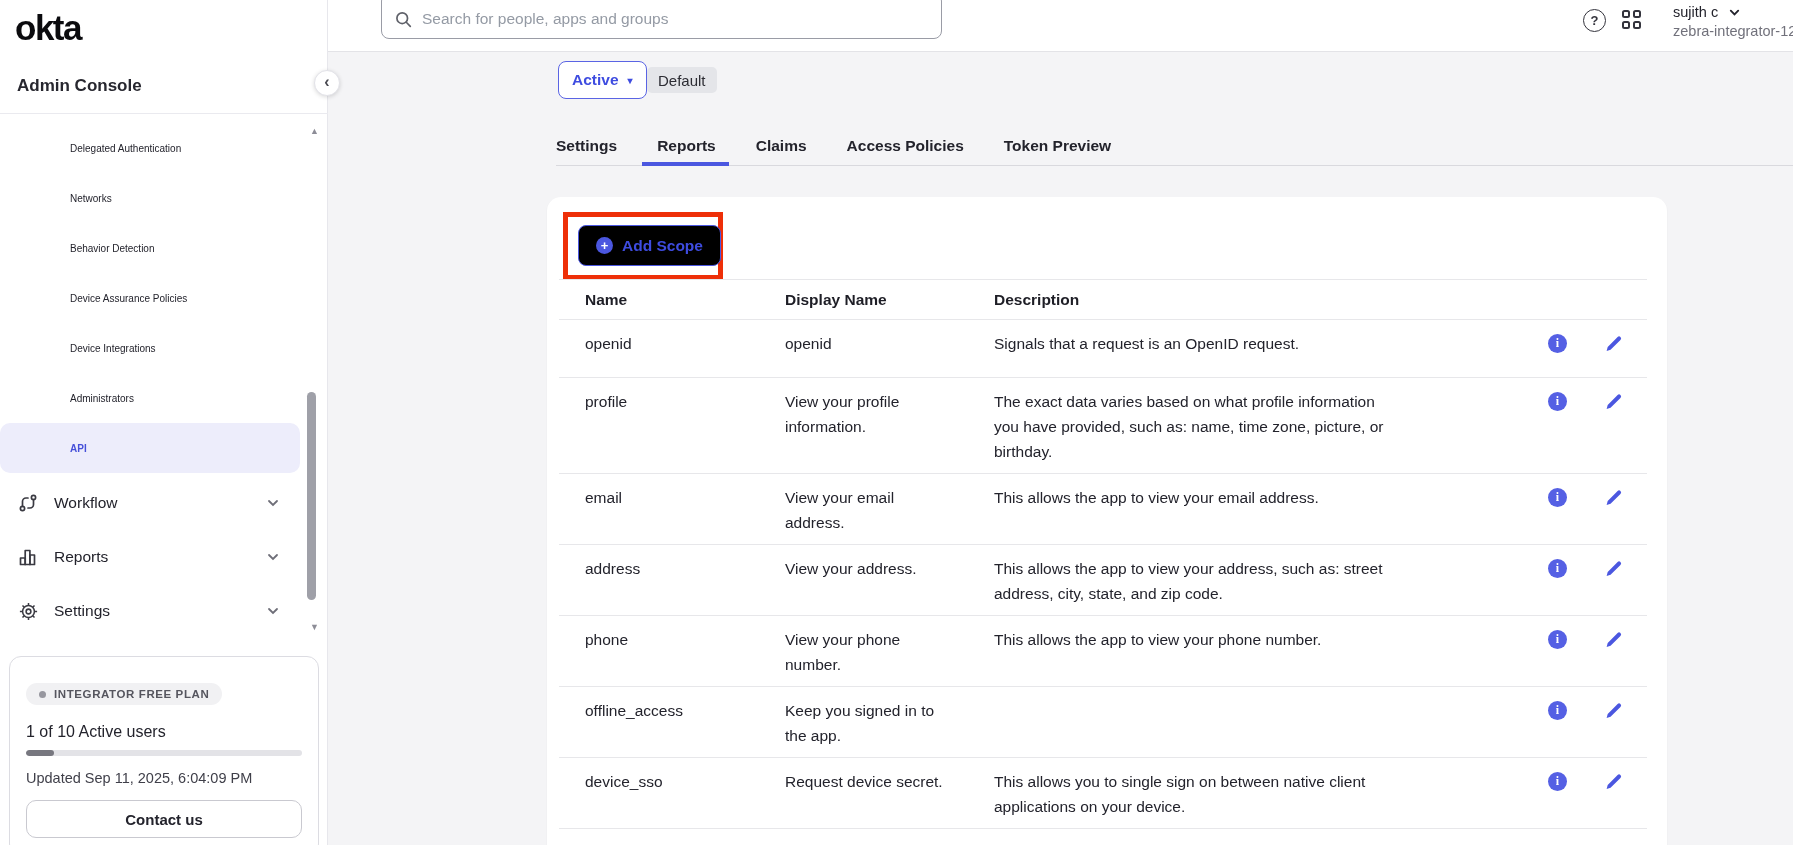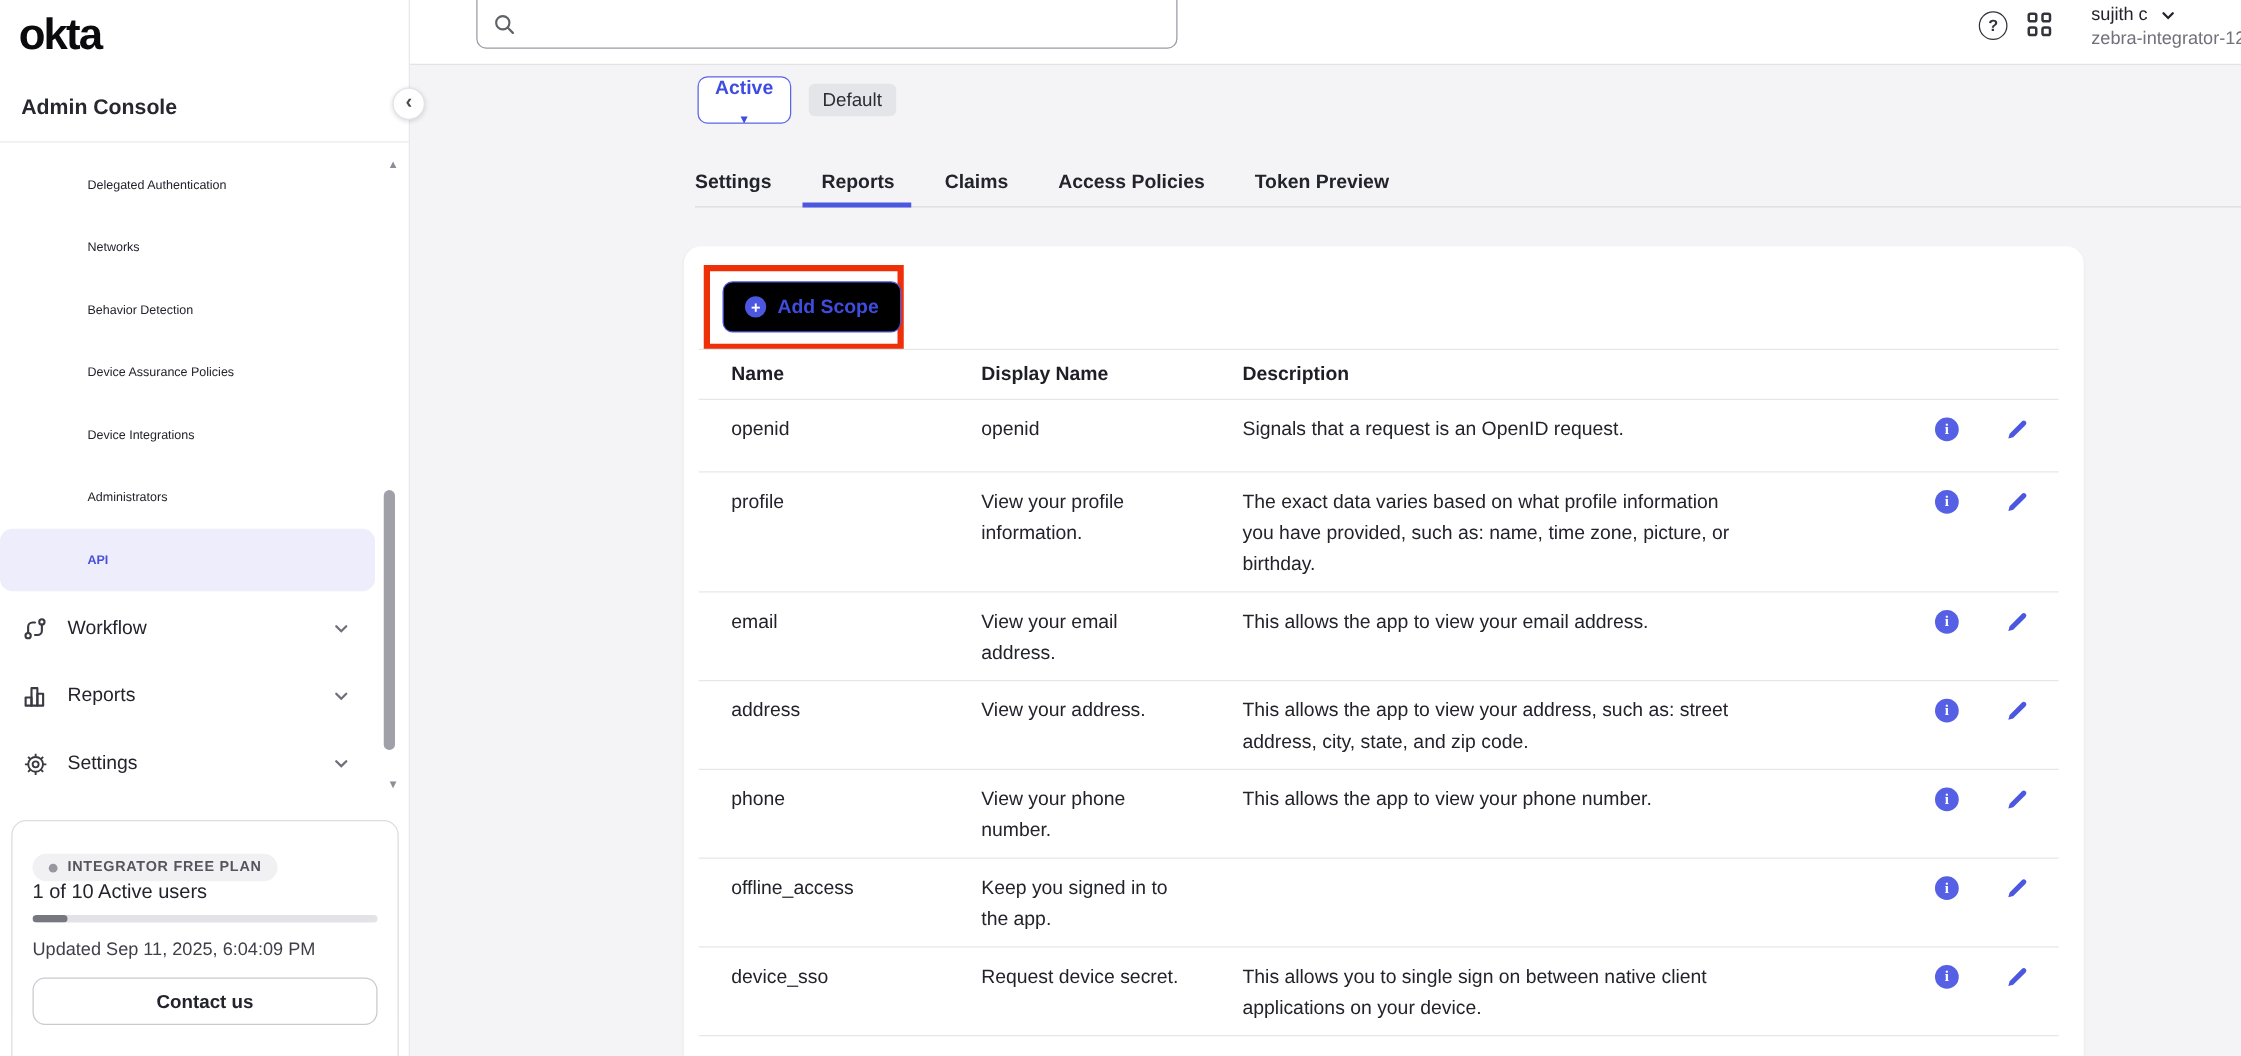--- a/index.html
+++ b/index.html
@@ -22,21 +22,21 @@
   .scroll-thumb { position:absolute; left:307px; top:392px; width:9px; height:208px; background:#9fa0a8; border-radius:5px; }
 
   .sections { position:absolute; left:0; top:476px; width:328px; }
   .section-item { height:54px; display:flex; align-items:center; padding:0 44px 0 17px; gap:15px; font-size:15.5px; color:#23232c; cursor:pointer; position:relative; }
   .section-icon { width:22px; height:22px; display:flex; align-items:center; justify-content:center; }
   .section-chev { position:absolute; right:48px; display:flex; }
 
   .plan-card { position:absolute; left:9px; top:656px; width:310px; height:200px; background:#fff; border:1px solid #dcdce2; border-radius:12px; padding:26px 16px 0 16px; }
   .plan-badge { display:inline-flex; align-items:center; gap:8px; background:#f1f1f3; border-radius:12px; padding:5px 13px; font-size:11.5px; font-weight:700; letter-spacing:.6px; color:#55555e; }
   .plan-badge .dot { width:7px; height:7px; border-radius:50%; background:#97979f; }
-  .usage-text { font-size:16px; color:#23232c; }
+  .usage-text { margin-top:18px; font-size:16px; color:#23232c; }
   .usage-bar { margin-top:9px; height:6px; background:#e3e3e7; border-radius:3px; overflow:hidden; }
   .usage-fill { height:100%; background:#77777f; border-radius:3px; }
   .updated-text { margin-top:14px; font-size:14.5px; color:#3f3f49; }
   .contact-btn { margin-top:14px; width:100%; height:38px; background:#fff; border:1px solid #c9c9d0; border-radius:10px; font-family:inherit; font-size:15px; font-weight:700; color:#23232c; cursor:pointer; }
 
   
   .topbar { position:absolute; left:328px; top:0; right:0; height:52px; background:#fff; border-bottom:1px solid #e3e3e7; }
   .search-box { position:absolute; left:53px; top:-7px; width:561px; height:46px; border:1px solid #9a9ca6; border-radius:8px; background:#fff; display:flex; align-items:center; padding:6px 13px 0 13px; gap:10px; }
   .search-box input { border:0; outline:0; flex:1; font-family:inherit; font-size:15.5px; color:#23232c; background:transparent; }
   .search-box input::placeholder { color:#949aa4; }
@@ -44,21 +44,21 @@
   .help-icon::after { content:'?'; }
   .grid-icon { position:absolute; left:1294px; top:10px; display:grid; grid-template-columns:8px 8px; gap:3px; cursor:pointer; }
   .grid-icon i { width:8px; height:8px; border:2px solid #33333c; border-radius:2.5px; }
   .user-block { position:absolute; left:1345px; top:4px; white-space:nowrap; cursor:pointer; }
   .user-name-row { display:flex; align-items:center; gap:10px; font-size:14.5px; color:#23232c; }
   .user-org { margin-top:3px; font-size:14.5px; color:#71717b; }
 
   
   .main { position:absolute; left:328px; top:52px; right:0; bottom:0; background:#f4f4f6; }
 
-  .status-btn { position:absolute; left:230px; top:9px; height:38px; padding:0 13px; background:#fff; border:1px solid #5a64e4; border-radius:8px; color:#3e4ce0; font-size:15.5px; font-weight:700; display:flex; align-items:center; gap:9px; cursor:pointer;flex-direction:column; }
+  .status-btn { position:absolute; left:230px; top:9px; height:38px; padding:0 13px; background:#fff; border:1px solid #5a64e4; border-radius:8px; color:#3e4ce0; font-size:15.5px; font-weight:700; display:flex; align-items:center; gap:9px; cursor:pointer; }
   .status-caret { font-size:10px; }
   .env-badge { position:absolute; left:319px; top:15px; height:26px; padding:0 11px; background:#e4e5e9; border-radius:5px; font-size:15px; color:#2c2c33; display:flex; align-items:center; }
 
   .tabs { position:absolute; left:228px; top:74px; width:1339px; height:40px; border-bottom:1px solid #d9d9de; display:flex; gap:40px; }
   .tab { position:relative; display:flex; align-items:center; font-size:15.5px; font-weight:600; color:#23232c; cursor:pointer; }
   .tab.active::after { content:''; position:absolute; left:-15px; right:-13px; bottom:-1px; height:4px; background:#4b57e0; }
 
   .card { position:absolute; left:219px; top:145px; width:1120px; height:700px; background:#fff; border-radius:14px; box-shadow:0 1px 2px rgba(0,0,0,.05); }
   .red-box { position:absolute; left:16px; top:15px; width:160px; height:68px; border:5px solid #ee2f08; }
   .add-scope-btn { position:absolute; left:31px; top:28px; height:41px; padding:0 17px; background:#000000; border:1px solid #4b57e0; border-radius:8px; color:#3e4ce0; font-size:15.5px; font-weight:700; display:flex; align-items:center; gap:9px; cursor:pointer; }
@@ -177,20 +177,21 @@
 </div>
 
 <div class="topbar">
   <div class="search-box">
     <span style="display:flex">
       <svg width="17" height="17" viewBox="0 0 16 16">
           <circle cx="6.8" cy="6.8" r="5" fill="none" stroke="#5f6169" stroke-width="1.6"></circle>
           <line x1="10.6" y1="10.6" x2="14.4" y2="14.4" stroke="#5f6169" stroke-width="1.6" stroke-linecap="round"></line>
         </svg>
     </span>
+    <input type="text" placeholder="Search for people, apps and groups" style="">
   </div>
   <div class="help-icon"></div>
   <div class="grid-icon">
       <i></i>
       <i></i>
       <i></i>
       <i></i>
     </div>
   <div class="user-block">
     <div class="user-name-row">

